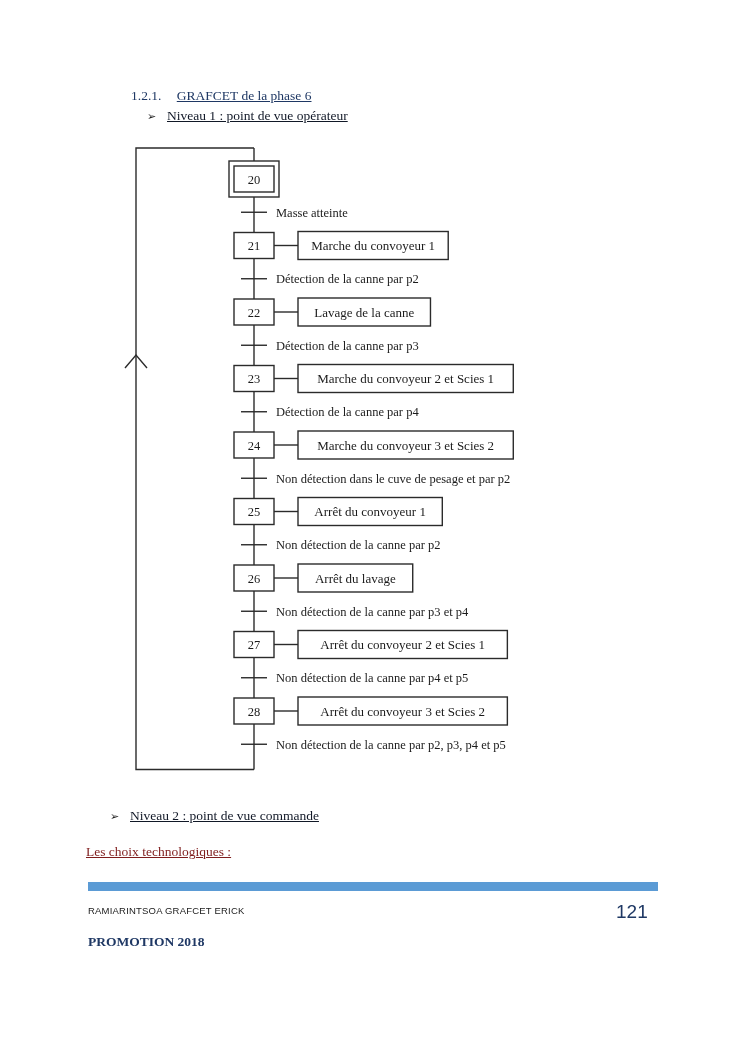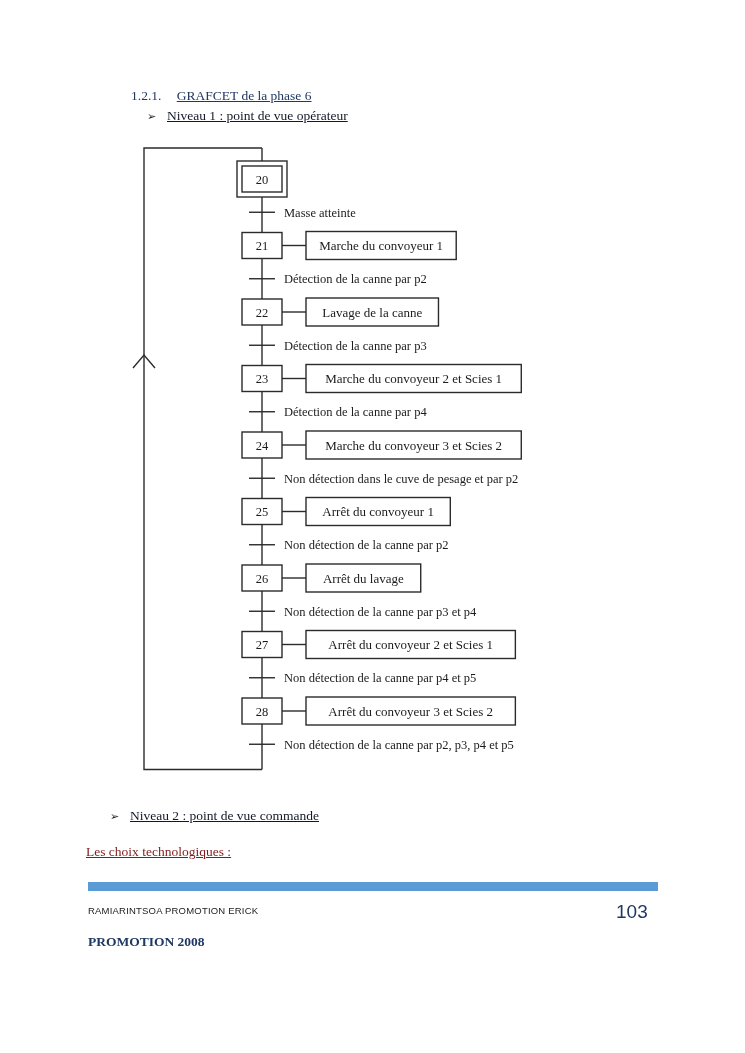--- a/index.html
+++ b/index.html
@@ -52,21 +52,21 @@
     top: 844px;
     font-size: 13.5px;
     color: #7f1d1d;
     text-decoration: underline;
     white-space: nowrap;
   }
 
   
   #grafcet {
     position: absolute;
-    left: 16px;
+    left: 8px;
     top: 130px;
     width: 622px;
     height: 660px;
   }
   #grafcet svg { display: block; }
 
   .gf-step-num {
     font-family: "Liberation Serif", serif;
     font-size: 12.5px;
     fill: #1b1b1b;
@@ -206,15 +206,15 @@
   </svg>
 </div>
 
 <div class="bullet-line" id="niveau2">
   <span class="marker">➢</span><span class="txt">Niveau 2 : point de vue commande</span>
 </div>
 
 <div class="plain-underline">Les choix technologiques :</div>
 
 <div id="footer-bar"></div>
-<div id="footer-author">RAMIARINTSOA PROMOTION ERICK</div>
-<div id="footer-promo">PROMOTION 2008</div>
-<div id="footer-page">103</div>
+<div id="footer-author">RAMIARINTSOA GRAFCET ERICK</div>
+<div id="footer-promo">PROMOTION 2018</div>
+<div id="footer-page">121</div>
 
 </body></html>

